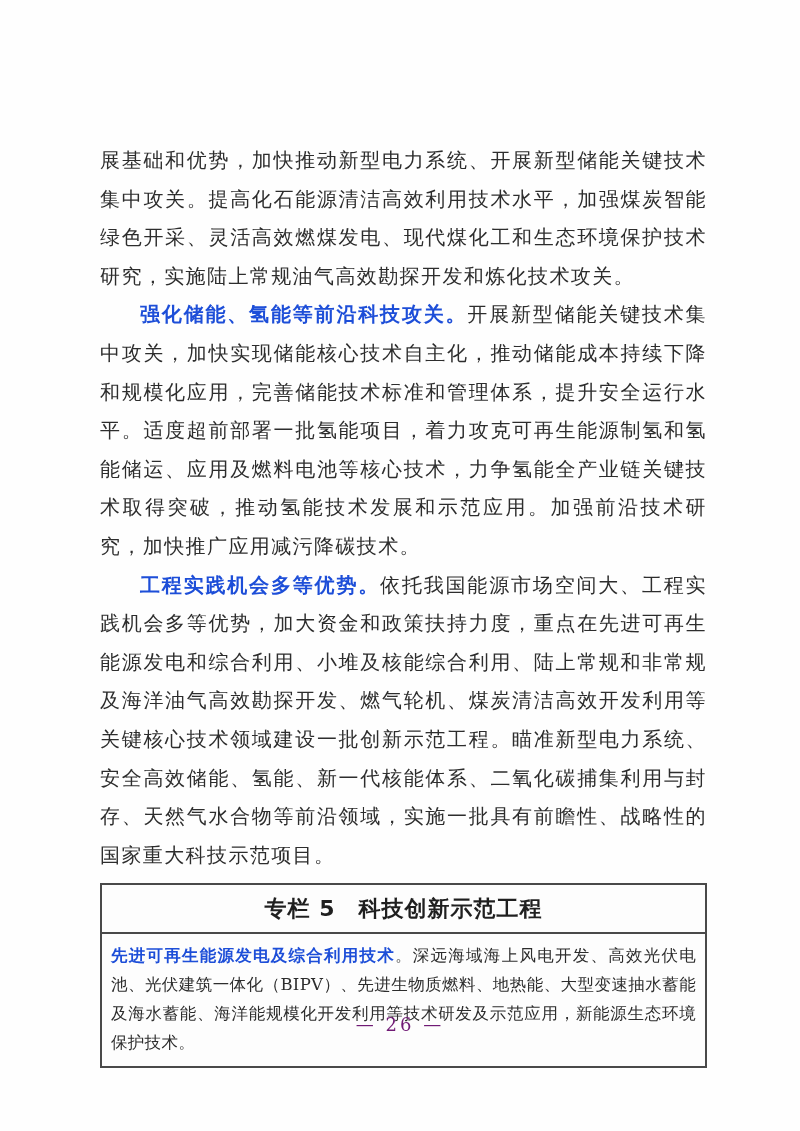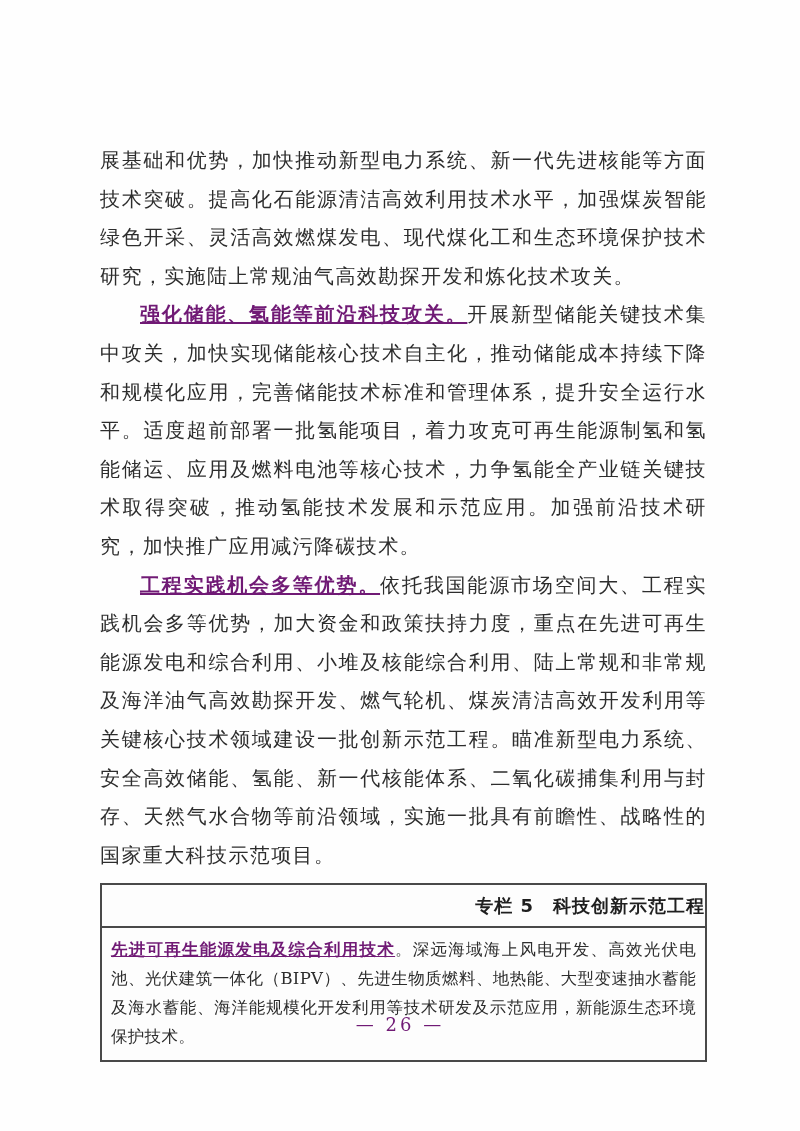--- a/index.html
+++ b/index.html
@@ -25,32 +25,32 @@
   }
   .para {
     margin: 0;
     font-size: 20px;
     line-height: 38.6px;
     letter-spacing: 1.4px;
     text-align: justify;
     color: #2d2d2d;
   }
   .para.indent { text-indent: 2em; }
-  .lead { font-weight: bold; color: #701a75; text-decoration: underline; }
+  .lead { font-weight: bold; color: #1d4ed8; }
 
   .callout-box {
     margin-top: 9px;
     border: 2px solid #494949;
     background: #fdfdfd;
   }
   .box-title {
-    text-align: right;
+    text-align: center;
     font-family: "DejaVu Sans", "Liberation Sans", sans-serif;
     font-weight: bold;
-    font-size: 18px;
+    font-size: 22px;
     color: #1f1f1f;
     padding: 9px 0 8px 0;
     border-bottom: 2px solid #494949;
     letter-spacing: 1px;
   }
   .box-body {
     padding: 7px 9px 9px 9px;
     font-size: 16.5px;
     line-height: 29px;
     letter-spacing: 0.3px;
@@ -73,21 +73,21 @@
     color: #701a75;
   }
 </style>
 </head>
 <body>
 
 <div class="page">
   <main class="content">
 
     <p class="para">
-      <span>展基础和优势，加快推动新型电力系统、新一代先进核能等方面技术突破。提高化石能源清洁高效利用技术水平，加强煤炭智能绿色开采、灵活高效燃煤发电、现代煤化工和生态环境保护技术研究，实施陆上常规油气高效勘探开发和炼化技术攻关。</span>
+      <span>展基础和优势，加快推动新型电力系统、开展新型储能关键技术集中攻关。提高化石能源清洁高效利用技术水平，加强煤炭智能绿色开采、灵活高效燃煤发电、现代煤化工和生态环境保护技术研究，实施陆上常规油气高效勘探开发和炼化技术攻关。</span>
     </p>
 
     <p class="para indent">
       <span class="lead">强化储能、氢能等前沿科技攻关。</span><span>开展新型储能关键技术集中攻关，加快实现储能核心技术自主化，推动储能成本持续下降和规模化应用，完善储能技术标准和管理体系，提升安全运行水平。适度超前部署一批氢能项目，着力攻克可再生能源制氢和氢能储运、应用及燃料电池等核心技术，力争氢能全产业链关键技术取得突破，推动氢能技术发展和示范应用。加强前沿技术研究，加快推广应用减污降碳技术。</span>
     </p>
 
     <p class="para indent">
       <span class="lead">工程实践机会多等优势。</span><span>依托我国能源市场空间大、工程实践机会多等优势，加大资金和政策扶持力度，重点在先进可再生能源发电和综合利用、小堆及核能综合利用、陆上常规和非常规及海洋油气高效勘探开发、燃气轮机、煤炭清洁高效开发利用等关键核心技术领域建设一批创新示范工程。瞄准新型电力系统、安全高效储能、氢能、新一代核能体系、二氧化碳捕集利用与封存、天然气水合物等前沿领域，实施一批具有前瞻性、战略性的国家重大科技示范项目。</span>
     </p>
 

